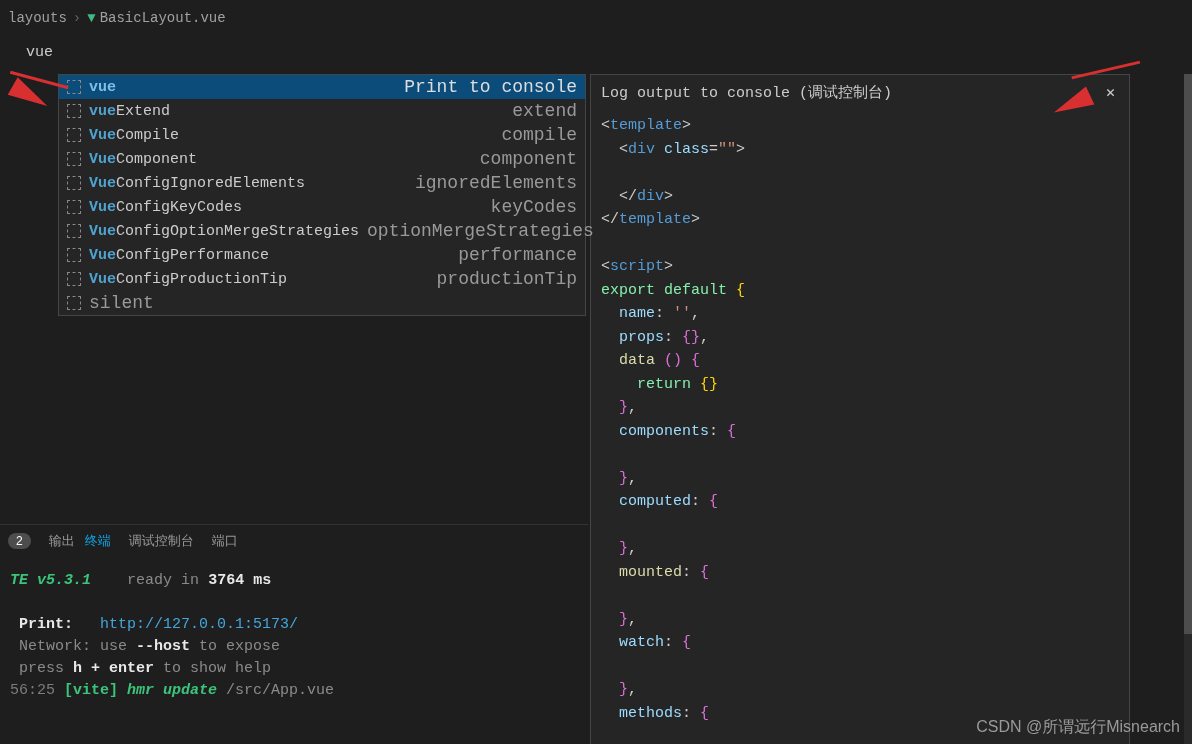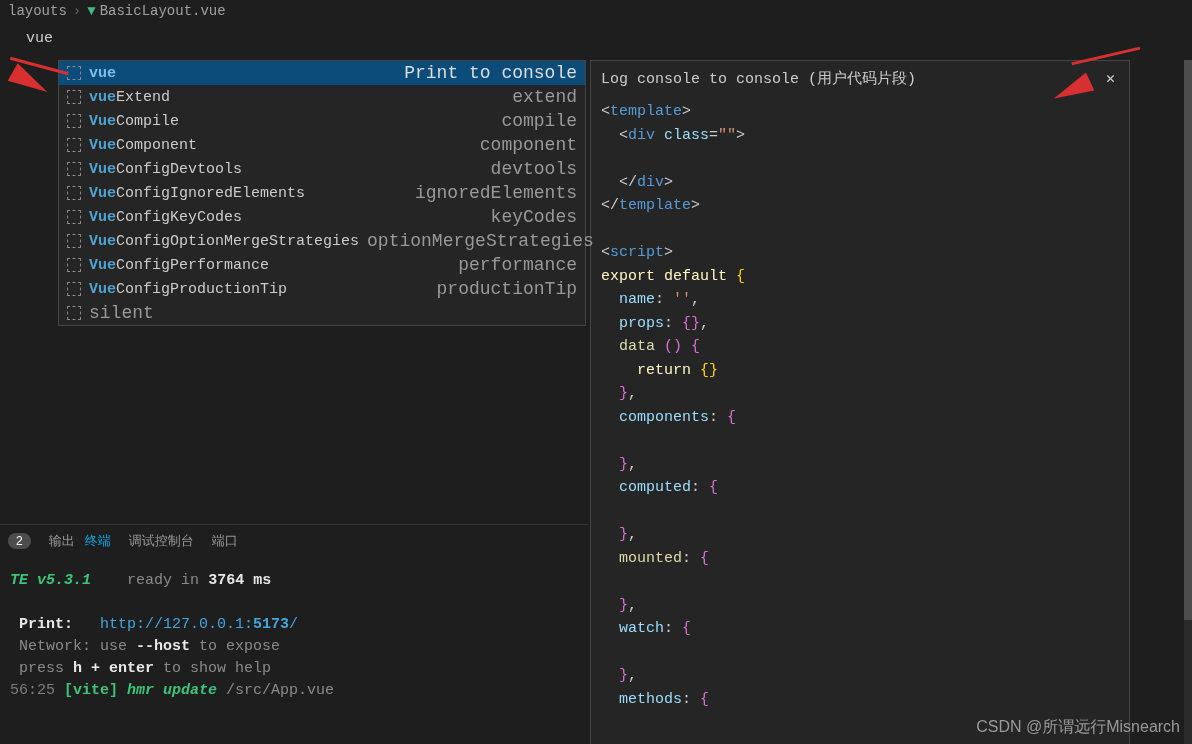--- a/index.html
+++ b/index.html
@@ -9,21 +9,21 @@
   font-family: Consolas, "Courier New", monospace;
   font-size: 15px;
   width: 1192px;
   height: 744px;
   overflow: hidden;
   position: relative;
 }
 .breadcrumb {
   display: flex;
   align-items: center;
-  padding: 4px 8px;
+  padding: 18px 8px;
   font-size: 14px;
   color: #a0a0a0;
   height: 22px;
 }
 .breadcrumb .sep { margin: 0 6px; color: #666; }
 .breadcrumb .vue-icon { color: #42b883; margin-right: 4px; }
 .editor-area {
   position: relative;
   height: 500px;
 }
@@ -80,21 +80,21 @@
 }
 .doc-close { cursor: pointer; color: #ccc; padding: 0 4px; }
 .doc-body {
   padding: 8px 10px;
   line-height: 23.5px;
   white-space: pre;
 }
 .tag { color: #569cd6; }
 .attr { color: #9cdcfe; }
 .string { color: #ce9178; }
-.keyword { color: #fef9c3; }
+.keyword { color: #86efac; }
 .func { color: #dcdcaa; }
 .prop { color: #9cdcfe; }
 .punct { color: #cccccc; }
 .bracket { color: #ffd700; }
 .bracket2 { color: #da70d6; }
 .arrow {
   position: absolute;
   width: 0; height: 0;
   z-index: 20;
 }
@@ -156,21 +156,21 @@
   left: 0; top: 560px;
   width: 588px;
   padding: 10px;
   font-size: 15px;
   line-height: 22px;
 }
 .term-green { color: #3bc47a; font-weight: bold; font-style: italic; }
 .term-dim { color: #8a8a8a; }
 .term-white { color: #e8e8e8; font-weight: bold; }
 .term-cyan { color: #43a5dc; }
-.term-cyan-bold { color: #43a5dc; font-weight: bold; }
+.term-cyan-bold { color: #43a5dc; font-weight: normal; }
 .term-time { color: #7c7c7c; }
 .term-vite { color: #3bc47a; font-weight: bold; }
 .watermark {
   position: absolute;
   right: 12px;
   bottom: 6px;
   color: #9a9a9a;
   font-family: "Microsoft YaHei", sans-serif;
   font-size: 16px;
   z-index: 50;
@@ -221,25 +221,20 @@
         <span class="suggest-label"><span class="match">Vue</span><span class="rest">Compile</span></span>
         <span class="suggest-detail">compile</span>
       </div>
       <div class="suggest-row">
         <span class="snippet-icon"></span>
         <span class="suggest-label"><span class="match">Vue</span><span class="rest">Component</span></span>
         <span class="suggest-detail">component</span>
       </div>
       <div class="suggest-row">
         <span class="snippet-icon"></span>
-        <span class="suggest-label"><span class="match">Vue</span><span class="rest">ConfigDevtools</span></span>
-        <span class="suggest-detail">devtools</span>
-      </div>
-      <div class="suggest-row">
-        <span class="snippet-icon"></span>
         <span class="suggest-label"><span class="match">Vue</span><span class="rest">ConfigIgnoredElements</span></span>
         <span class="suggest-detail">ignoredElements</span>
       </div>
       <div class="suggest-row">
         <span class="snippet-icon"></span>
         <span class="suggest-label"><span class="match">Vue</span><span class="rest">ConfigKeyCodes</span></span>
         <span class="suggest-detail">keyCodes</span>
       </div>
       <div class="suggest-row">
         <span class="snippet-icon"></span>
@@ -257,21 +252,21 @@
         <span class="suggest-detail">productionTip</span>
       </div>
       <div class="suggest-row">
         <span class="snippet-icon"></span>
         <span class="suggest-detail">silent</span>
       </div>
     </div>
 
   <div class="doc-panel">
     <div class="doc-header">
-      <span>Log console to console (用户代码片段)</span>
+      <span>Log output to console (调试控制台)</span>
       <span class="doc-close">✕</span>
     </div>
     <div class="doc-body" id="docbody"><div><span class="punct">&lt;</span><span class="tag">template</span><span class="punct">&gt;</span></div><div><span class="punct">  &lt;</span><span class="tag">div</span><span class="punct"> </span><span class="attr">class</span><span class="punct">=</span><span class="string">""</span><span class="punct">&gt;</span></div><div>&nbsp;</div><div><span class="punct">  &lt;/</span><span class="tag">div</span><span class="punct">&gt;</span></div><div><span class="punct">&lt;/</span><span class="tag">template</span><span class="punct">&gt;</span></div><div>&nbsp;</div><div><span class="punct">&lt;</span><span class="tag">script</span><span class="punct">&gt;</span></div><div><span class="keyword">export</span><span class="punct"> </span><span class="keyword">default</span><span class="punct"> </span><span class="bracket">{</span></div><div><span class="punct">  </span><span class="prop">name</span><span class="punct">: </span><span class="string">''</span><span class="punct">,</span></div><div><span class="punct">  </span><span class="prop">props</span><span class="punct">: </span><span class="bracket2">{}</span><span class="punct">,</span></div><div><span class="punct">  </span><span class="func">data</span><span class="punct"> </span><span class="bracket2">()</span><span class="punct"> </span><span class="bracket2">{</span></div><div><span class="punct">    </span><span class="keyword">return</span><span class="punct"> </span><span class="bracket">{}</span></div><div><span class="punct">  </span><span class="bracket2">}</span><span class="punct">,</span></div><div><span class="punct">  </span><span class="prop">components</span><span class="punct">: </span><span class="bracket2">{</span></div><div>&nbsp;</div><div><span class="punct">  </span><span class="bracket2">}</span><span class="punct">,</span></div><div><span class="punct">  </span><span class="prop">computed</span><span class="punct">: </span><span class="bracket2">{</span></div><div>&nbsp;</div><div><span class="punct">  </span><span class="bracket2">}</span><span class="punct">,</span></div><div><span class="punct">  </span><span class="func">mounted</span><span class="punct">: </span><span class="bracket2">{</span></div><div>&nbsp;</div><div><span class="punct">  </span><span class="bracket2">}</span><span class="punct">,</span></div><div><span class="punct">  </span><span class="prop">watch</span><span class="punct">: </span><span class="bracket2">{</span></div><div>&nbsp;</div><div><span class="punct">  </span><span class="bracket2">}</span><span class="punct">,</span></div><div><span class="punct">  </span><span class="prop">methods</span><span class="punct">: </span><span class="bracket2">{</span></div></div>
   </div>
 
   <div class="scrollbar">
     <div class="scrollbar-thumb"></div>
   </div>
 </div>
 

